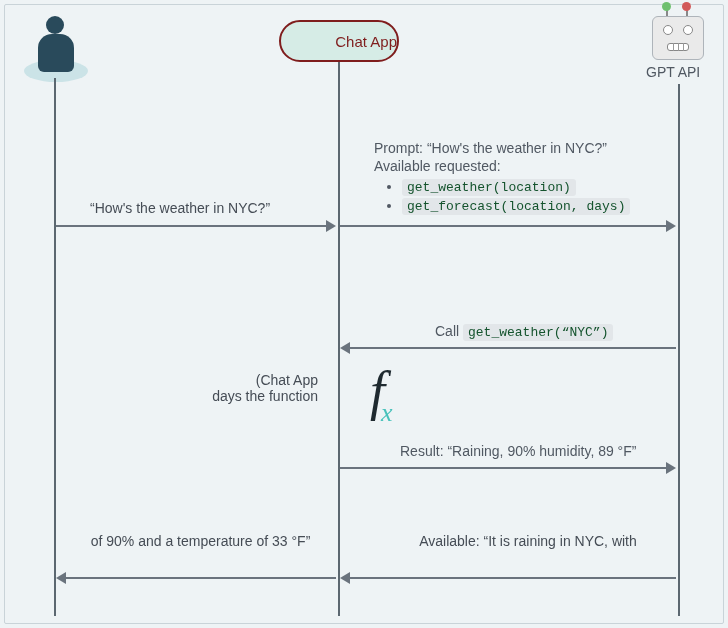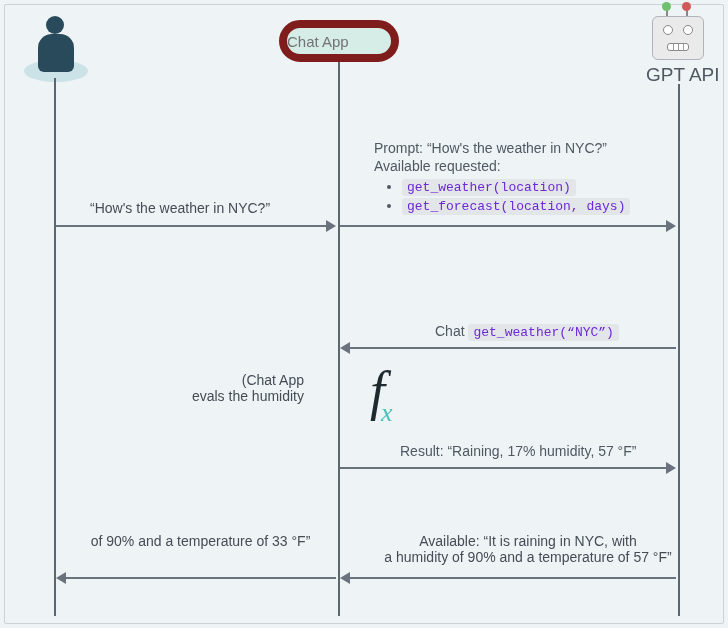--- a/index.html
+++ b/index.html
@@ -1,32 +1,32 @@
 <!DOCTYPE html>
 <html><head>
 <meta charset="utf-8">
 <style>
   * { margin:0; padding:0; box-sizing:border-box; }
   body { background:#eef3f5; width:728px; height:628px; position:relative; font-family:"Helvetica Neue",Arial,sans-serif; color:#505862; font-size:14px; overflow:hidden; }
   .abs { position:absolute; }
   .lifeline { position:absolute; width:2px; background:#5b6770; bottom:12px; }
-  .chat-app-box { position:absolute; border:8px solid #7f1d1d; border-radius:22px; background:#d6ece6; color:#737373; font-size:15px; display:flex; align-items:center; justify-content:flex-start; }
+  .chat-app-box { position:absolute; border:2px solid #7f1d1d; border-radius:22px; background:#d6ece6; color:#7f1d1d; font-size:15px; display:flex; align-items:center; justify-content:flex-end; }
   .avatar-head { width:18px; height:18px; border-radius:50%; background:#294a5b; position:absolute; }
   .avatar-body { width:36px; height:38px; background:#294a5b; border-radius:14px 14px 6px 6px; position:absolute; }
   .avatar-base { width:64px; height:22px; background:#cbe3e7; border-radius:50%; position:absolute; }
   .robot-box { position:absolute; width:52px; height:44px; background:#eaeaea; border:1px solid #aeb4ba; border-radius:6px; }
   .robot-eye { width:10px; height:10px; border:1px solid #888; border-radius:50%; background:#fff; position:absolute; }
   .robot-mouth { position:absolute; width:22px; height:8px; border:1px solid #888; border-radius:3px; background:#fff; }
   .robot-ant { position:absolute; width:2px; height:10px; background:#888; }
   .robot-bulb { position:absolute; width:9px; height:9px; border-radius:50%; }
   .arrow-line { position:absolute; height:2px; background:#6a737d; }
   .arrow-head-right { position:absolute; width:0; height:0; border-top:6px solid transparent; border-bottom:6px solid transparent; border-left:10px solid #6a737d; }
   .arrow-head-left { position:absolute; width:0; height:0; border-top:6px solid transparent; border-bottom:6px solid transparent; border-right:10px solid #6a737d; }
   .msg-text { position:absolute; text-align:center; color:#454c55; }
-  .code { font-family:"Courier New",monospace; background:#e2e6e9; padding:1px 5px; border-radius:3px; font-size:13px; color:#6d28d9; }
+  .code { font-family:"Courier New",monospace; background:#e2e6e9; padding:1px 5px; border-radius:3px; font-size:13px; color:#14532d; }
   .funcs { position:absolute; }
   .funcs ul { list-style:disc; margin-top:4px; padding-left:28px; }
   .funcs li { margin:2px 0; }
   .fx { position:absolute; font-family:Georgia,'Times New Roman',serif; font-style:italic; }
   .fx-f { font-size:54px; color:#1f2a30; }
   .fx-x { font-size:26px; color:#49c2bb; position:relative; top:12px; left:-4px; }
   .frame { position:absolute; border:1px solid #c9d3d8; border-radius:2px; pointer-events:none; }
 </style>
 </head>
 <body>
@@ -53,60 +53,59 @@
   <div class="robot-box" style="left:0; top:8px;">
     <div class="robot-eye" style="left:10px; top:8px;"></div>
     <div class="robot-eye" style="left:30px; top:8px;"></div>
     <div class="robot-mouth" style="left:14px; top:26px;">
       <div style="position:absolute;left:5px;top:-1px;width:1px;height:8px;background:#999;"></div>
       <div style="position:absolute;left:10px;top:-1px;width:1px;height:8px;background:#999;"></div>
       <div style="position:absolute;left:15px;top:-1px;width:1px;height:8px;background:#999;"></div>
     </div>
   </div>
 </div>
-<div class="abs" style="left:646px; top:64px; font-size:19px;">GPT API</div>
+<div class="abs" style="left:646px; top:64px; font-size:14px;">GPT API</div>
 <div class="lifeline" style="left:678px; top:84px;"></div>
 
 <div class="msg-text" style="left:90px; top:200px;">“How's the weather in NYC?”</div>
 <div class="arrow-line" style="left:56px; top:225px; width:272px;"></div>
 <div class="arrow-head-right" style="left:326px; top:220px;"></div>
 
 <div class="funcs" style="left:374px; top:140px;">
   <div>Prompt: “How's the weather in NYC?”</div>
   <div style="margin-top:2px;">Available requested:</div>
   <ul>
     <li><span class="code">get_weather(location)</span></li>
     <li><span class="code">get_forecast(location, days)</span></li>
   </ul>
 </div>
 <div class="arrow-line" style="left:340px; top:225px; width:328px;"></div>
 <div class="arrow-head-right" style="left:666px; top:220px;"></div>
 
 <div class="abs" style="left:435px; top:323px;">
-  <span>Chat</span>
+  <span>Call</span>
   <span class="code">get_weather(“NYC”)</span>
 </div>
 <div class="arrow-line" style="left:350px; top:347px; width:326px;"></div>
 <div class="arrow-head-left" style="left:340px; top:342px;"></div>
 
-<div class="msg-text" style="left:174px; top:372px; text-align:right; width:130px;">
+<div class="msg-text" style="left:188px; top:372px; text-align:right; width:130px;">
   <div>(Chat App</div>
-  <div>evals the humidity</div>
+  <div>days the function</div>
 </div>
 <div class="fx" style="left:370px; top:360px;">
   <span class="fx-f">f</span><span class="fx-x">x</span>
 </div>
 
-<div class="abs" style="left:400px; top:443px;">Result: “Raining, 17% humidity, 57 °F”</div>
+<div class="abs" style="left:400px; top:443px;">Result: “Raining, 90% humidity, 89 °F”</div>
 <div class="arrow-line" style="left:340px; top:467px; width:328px;"></div>
 <div class="arrow-head-right" style="left:666px; top:462px;"></div>
 
 <div class="msg-text" style="left:378px; top:533px; width:300px;">
   <div>Available: “It is raining in NYC, with</div>
-  <div>a humidity of 90% and a temperature of 57 °F”</div>
 </div>
 <div class="arrow-line" style="left:350px; top:577px; width:326px;"></div>
 <div class="arrow-head-left" style="left:340px; top:572px;"></div>
 
 <div class="msg-text" style="left:63px; top:533px; width:275px;">
   <div>of 90% and a temperature of 33 °F”</div>
 </div>
 <div class="arrow-line" style="left:66px; top:577px; width:270px;"></div>
 <div class="arrow-head-left" style="left:56px; top:572px;"></div>
 

